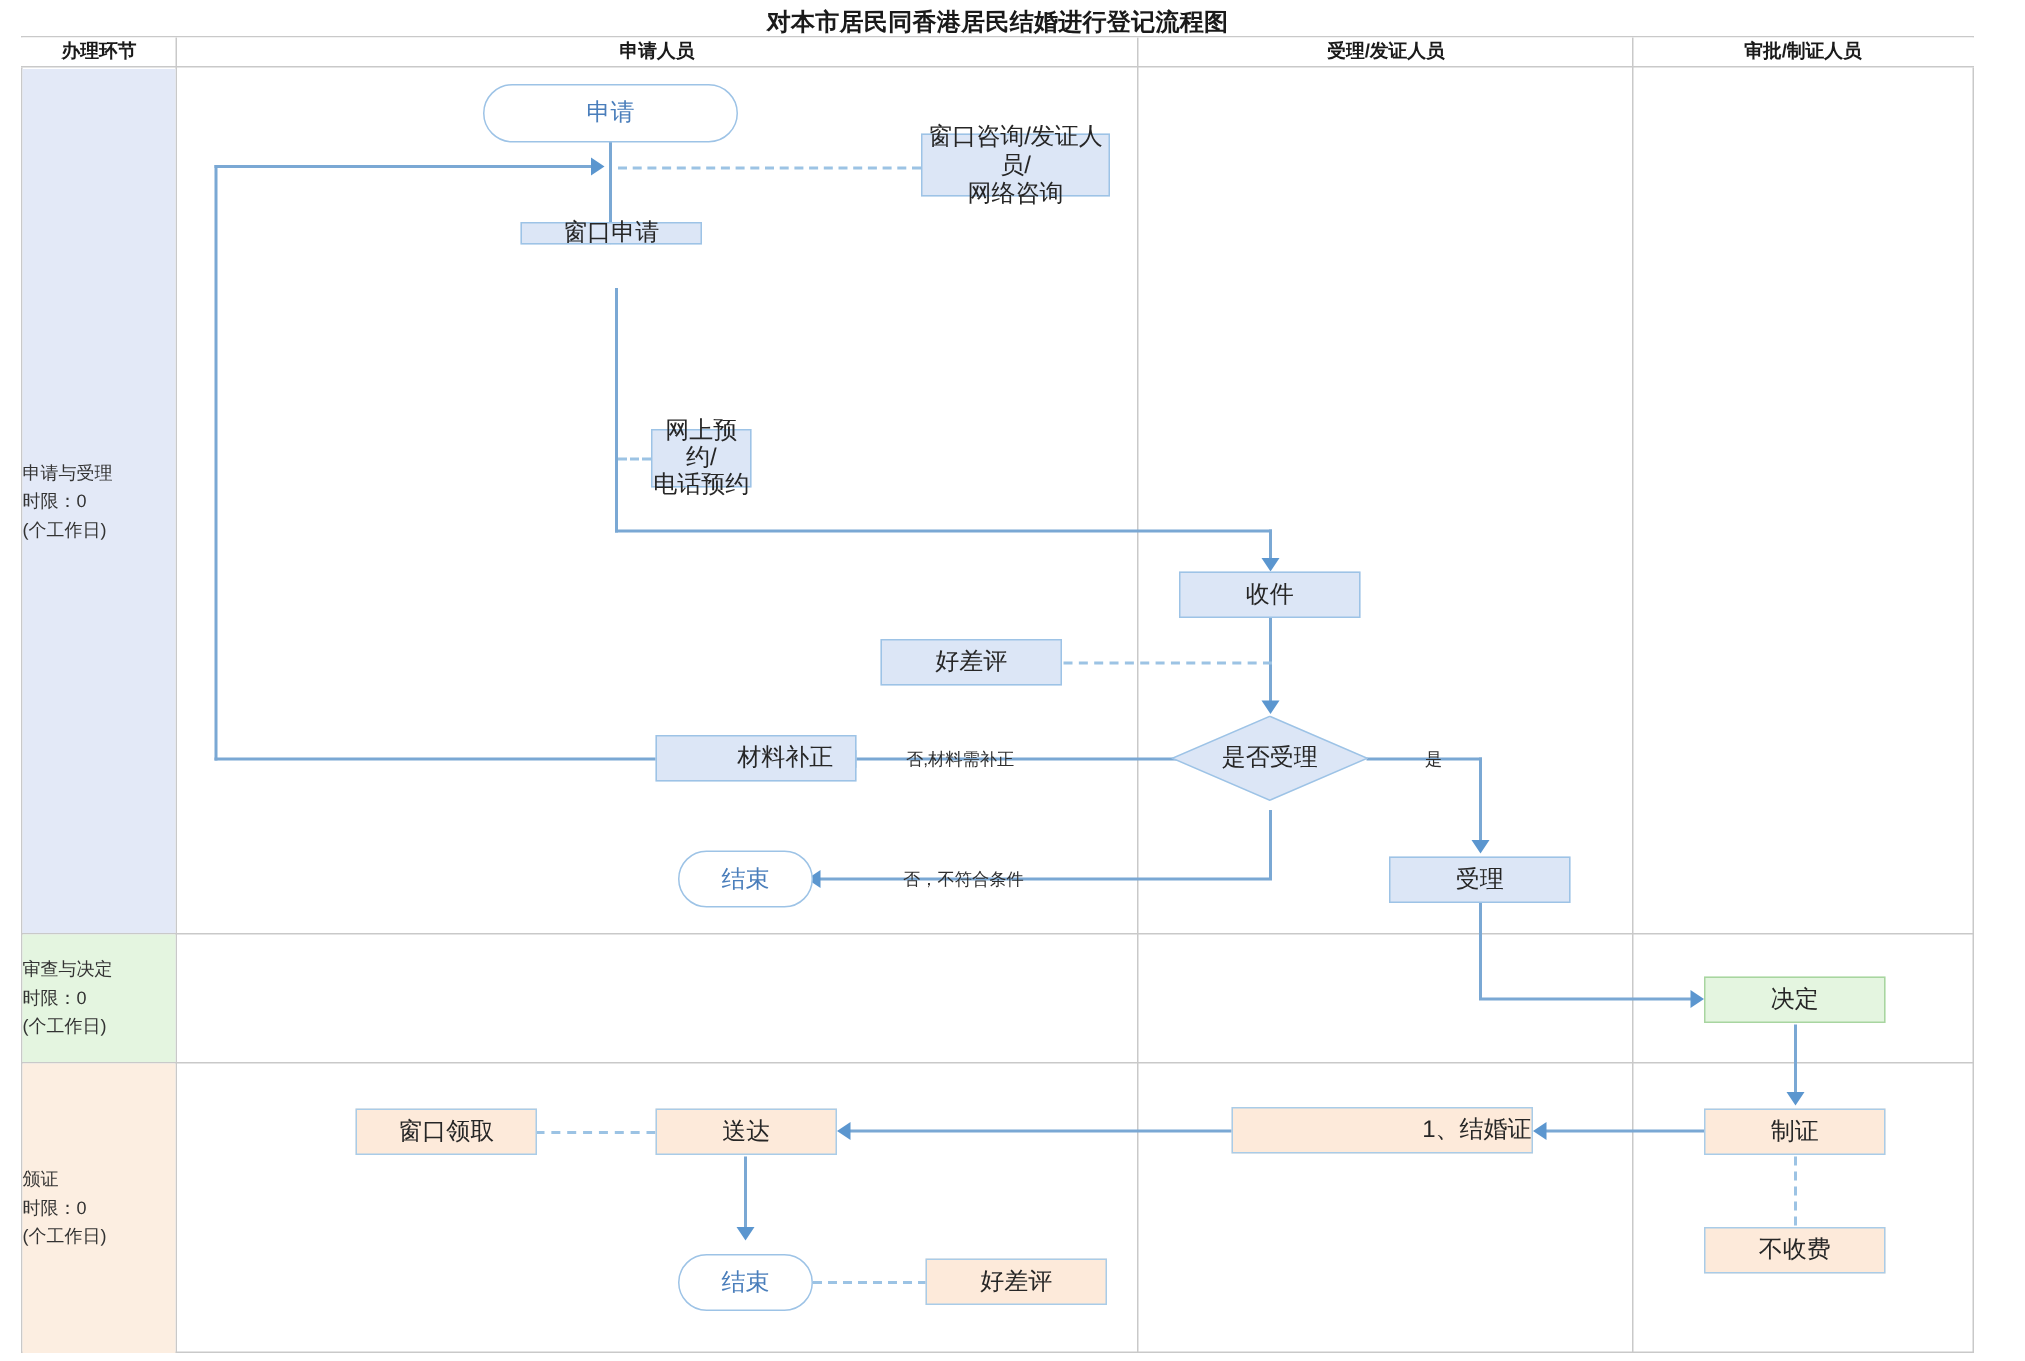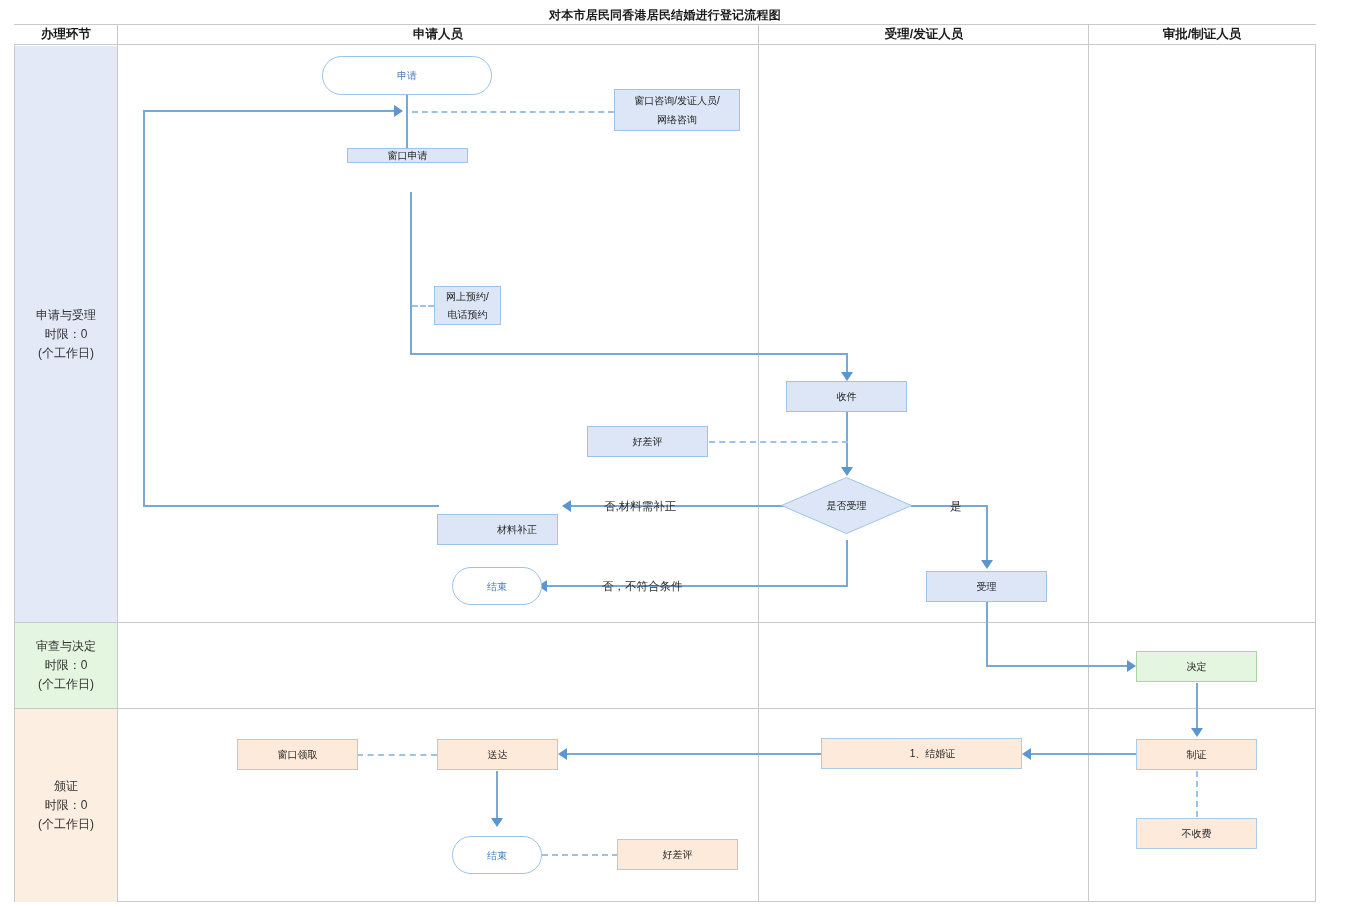--- a/index.html
+++ b/index.html
@@ -34,21 +34,21 @@
     position: absolute;
     left: 14px;
     top: 6px;
     width: 1302px;
     height: 19px;
     border-bottom: 1px solid #c9c9c9;
     box-sizing: border-box;
     display: flex;
     align-items: center;
     justify-content: center;
-    font-size: 12px;
+    font-size: 16px;
     font-weight: bold;
     color: #1a1a1a;
     background: #fff;
     letter-spacing: 0.2px;
   }
   .header-row {
     position: absolute;
     left: 14px;
     top: 25px;
     width: 1302px;
@@ -83,37 +83,37 @@
   }
 
   
   .stage {
     position: absolute;
     left: 15px;
     width: 102px;
     box-sizing: border-box;
     display: flex;
     flex-direction: column;
-    align-items: center;
+    align-items: flex-start;
     justify-content: center;
     font-size: 12px;
     line-height: 19px;
     color: #333;
     text-align: center;
   }
   .stage span { display: block; white-space: nowrap; }
 
   
   .node {
     position: absolute;
     box-sizing: border-box;
     display: flex;
     align-items: center;
     justify-content: center;
-    font-size: 10px;
+    font-size: 16px;
     line-height: 15px;
     text-align: center;
     z-index: 5;
   }
   .n-blue {
     background: #dce6f6;
     border: 1px solid #9dc3e6;
     color: #262626;
   }
   .n-green {
@@ -138,21 +138,21 @@
     color: #262626;
   }
   .n-diamond .dia-shape {
     position: absolute;
     inset: 0;
   }
   .n-diamond .dia-label {
     position: relative;
     z-index: 2;
   }
-  .n-left { justify-content: center; padding-left: 22px; }
+  .n-left { justify-content: flex-end; padding-left: 22px; }
 
   
   .ln {
     position: absolute;
     background: #7aa8d4;
     z-index: 2;
   }
   .lnh { height: 2px; }
   .lnv { width: 2px; }
   .dsh-h {
@@ -303,21 +303,21 @@
   </div>
 
   <div class="node n-blue" style="left:786px; top:381px; width:121px; height:31px;">
     <span>收件</span>
   </div>
 
   <div class="node n-blue" style="left:587px; top:426px; width:121px; height:31px;">
     <span>好差评</span>
   </div>
 
-  <div class="node n-blue" style="left:437px; top:514px; width:121px; height:31px;padding-left:39px;">
+  <div class="node n-blue" style="left:437px; top:490px; width:134px; height:31px;padding-left:39px;">
     <span>材料补正</span>
   </div>
 
   <div class="node n-diamond" style="left:781px; top:477px; width:131px; height:57px;">
     <svg class="dia-shape" viewBox="0 0 131 57" preserveAspectRatio="none">
       <polygon points="65.5,0.5 130.5,28.5 65.5,56.5 0.5,28.5" fill="#dce6f6" stroke="#9dc3e6" stroke-width="1"></polygon>
     </svg>
     <span class="dia-label">是否受理</span>
   </div>
 

